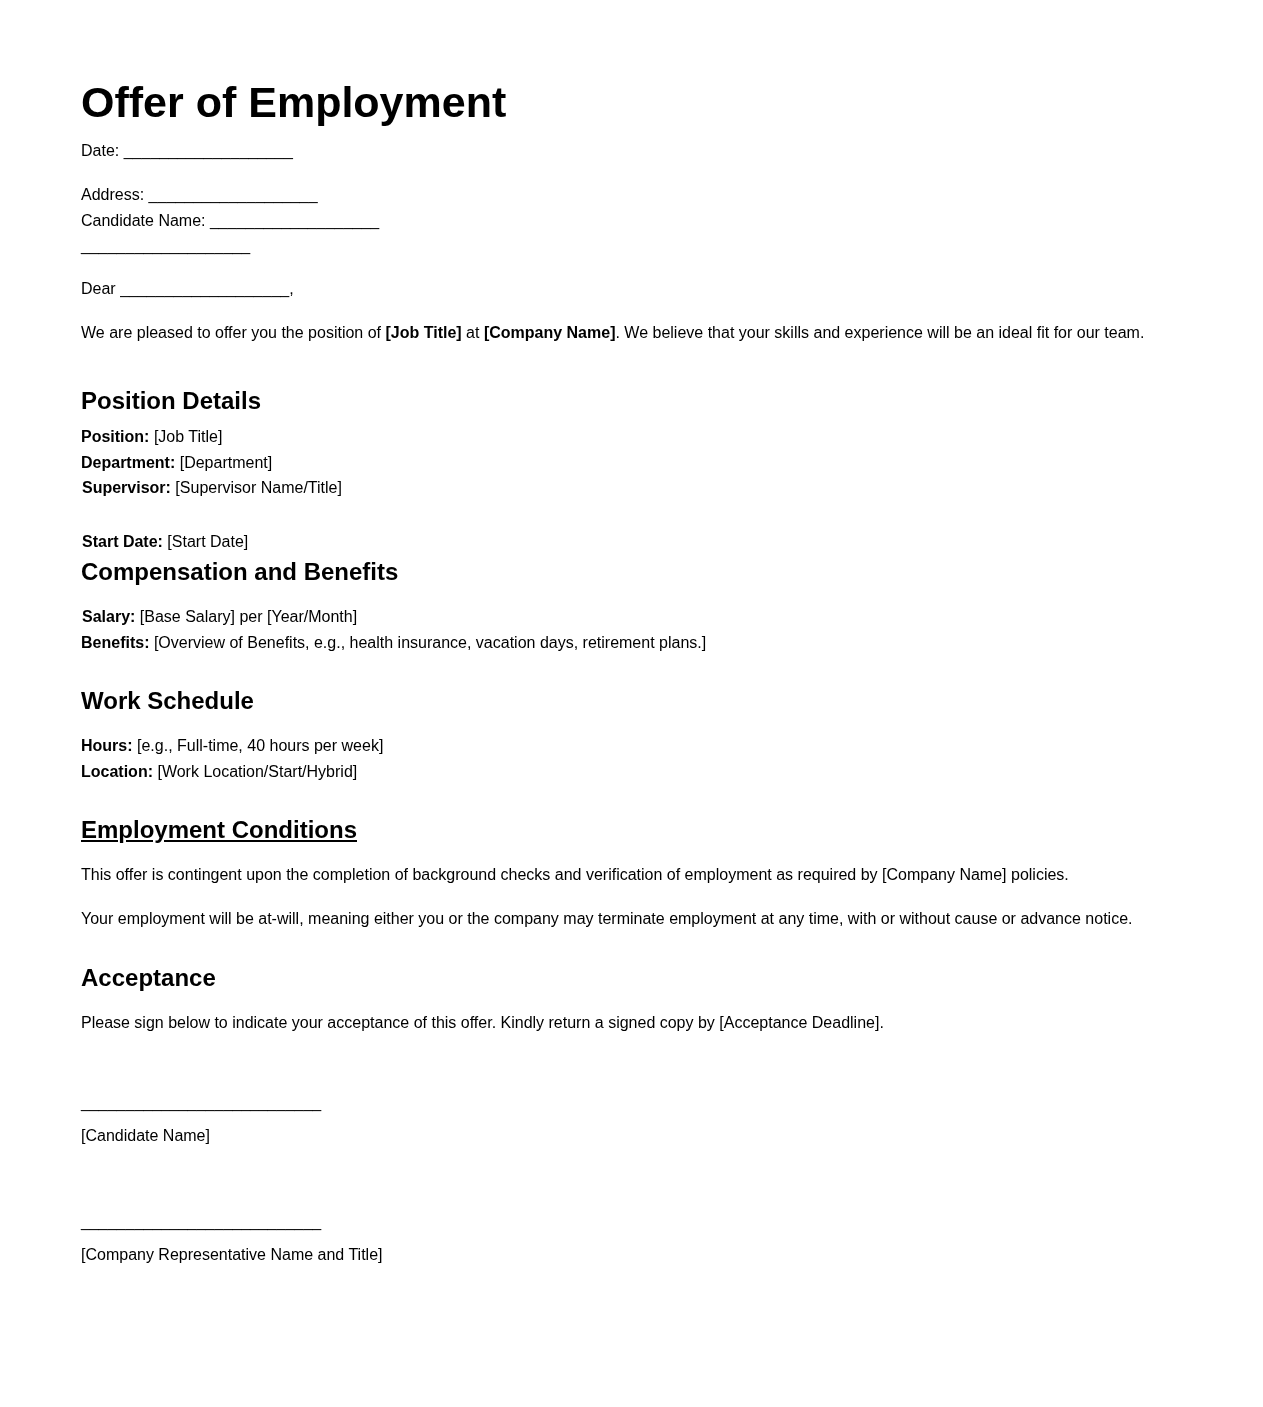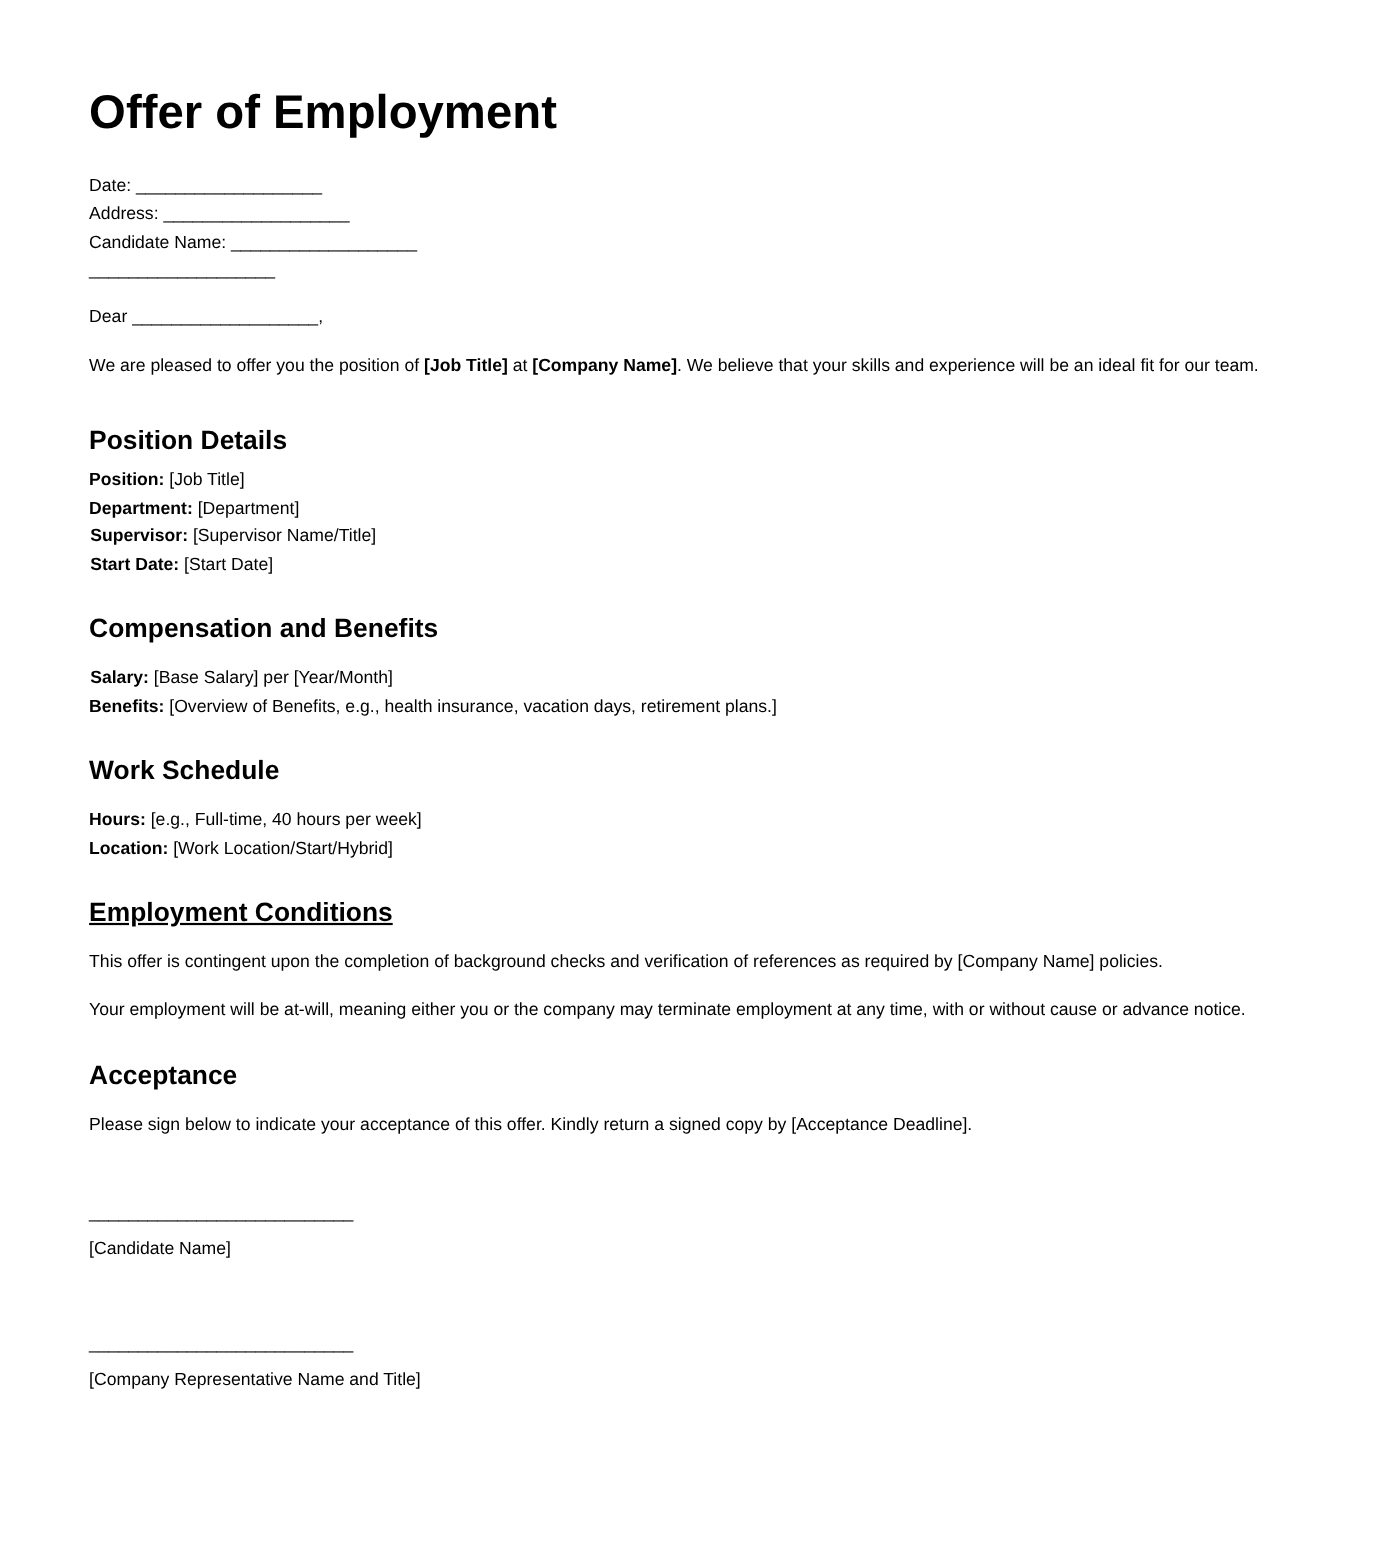--- a/index.html
+++ b/index.html
@@ -48,21 +48,21 @@
     .line { display: block; height: 25.6px; white-space: nowrap; }
     b { font-weight: bold; }
   </style>
 </head>
 <body>
 
 <div class="doc">
 
   <h1 class="title" style="top:82px;">Offer of Employment</h1>
 
-  <div class="block" style="top:138px;margin-top:19px;">
+  <div class="block" style="top:138px;">
     <span>Date:</span>
     <span>___________________</span>
   </div>
 
   <div class="block" style="top:182px;">
     <span class="line">
       <span>Address:</span>
       <span>___________________</span>
     </span>
     <span class="line">
@@ -79,37 +79,37 @@
     <span>___________________</span><span>,</span>
   </div>
 
   <div class="block" style="top:320px;"><span>We are pleased to offer you the position of </span><b>[Job Title]</b><span> at </span><b>[Company Name]</b><span>. We believe that your skills and experience will be an ideal fit for our team.</span></div>
 
   <h2 class="section" style="top:386px;">Position Details</h2>
   <div class="block" style="top:424px;">
     <span class="line"><b>Position:</b><span> [Job Title]</span></span>
     <span class="line"><b>Department:</b><span> [Department]</span></span>
     <span class="line" style="padding-left:1px;"><b>Supervisor:</b><span> [Supervisor Name/Title]</span></span>
-    <span class="line" style="padding-left:1px;"><b>Start Date:</b><span> [Start Date]</span></span>
+    <span class="line" style="padding-left:1px;margin-top:28px;"><b>Start Date:</b><span> [Start Date]</span></span>
   </div>
 
   <h2 class="section" style="top:557px;">Compensation and Benefits</h2>
   <div class="block" style="top:604px;">
     <span class="line" style="padding-left:1px;"><b>Salary:</b><span> [Base Salary] per [Year/Month]</span></span>
     <span class="line"><b>Benefits:</b><span> [Overview of Benefits, e.g., health insurance, vacation days, retirement plans.]</span></span>
   </div>
 
   <h2 class="section" style="top:686px;">Work Schedule</h2>
   <div class="block" style="top:733px;">
     <span class="line"><b>Hours:</b><span> [e.g., Full-time, 40 hours per week]</span></span>
     <span class="line"><b>Location:</b><span> [Work Location/Start/Hybrid]</span></span>
   </div>
 
   <h2 class="section" style="top:815px;text-decoration:underline;">Employment Conditions</h2>
-  <div class="block" style="top:862px;">This offer is contingent upon the completion of background checks and verification of references as required by [Company Name] policies.</div>
+  <div class="block" style="top:862px;">This offer is contingent upon the completion of background checks and verification of employment as required by [Company Name] policies.</div>
   <div class="block" style="top:906px;">Your employment will be at-will, meaning either you or the company may terminate employment at any time, with or without cause or advance notice.</div>
 
   <h2 class="section" style="top:963px;">Acceptance</h2>
   <div class="block" style="top:1010px;">Please sign below to indicate your acceptance of this offer. Kindly return a signed copy by [Acceptance Deadline].</div>
 
   <div class="block" style="top:1090px;">___________________________</div>
   <div class="block" style="top:1123px;">[Candidate Name]</div>
 
   <div class="block" style="top:1209px;">___________________________</div>
   <div class="block" style="top:1242px;">[Company Representative Name and Title]</div>

